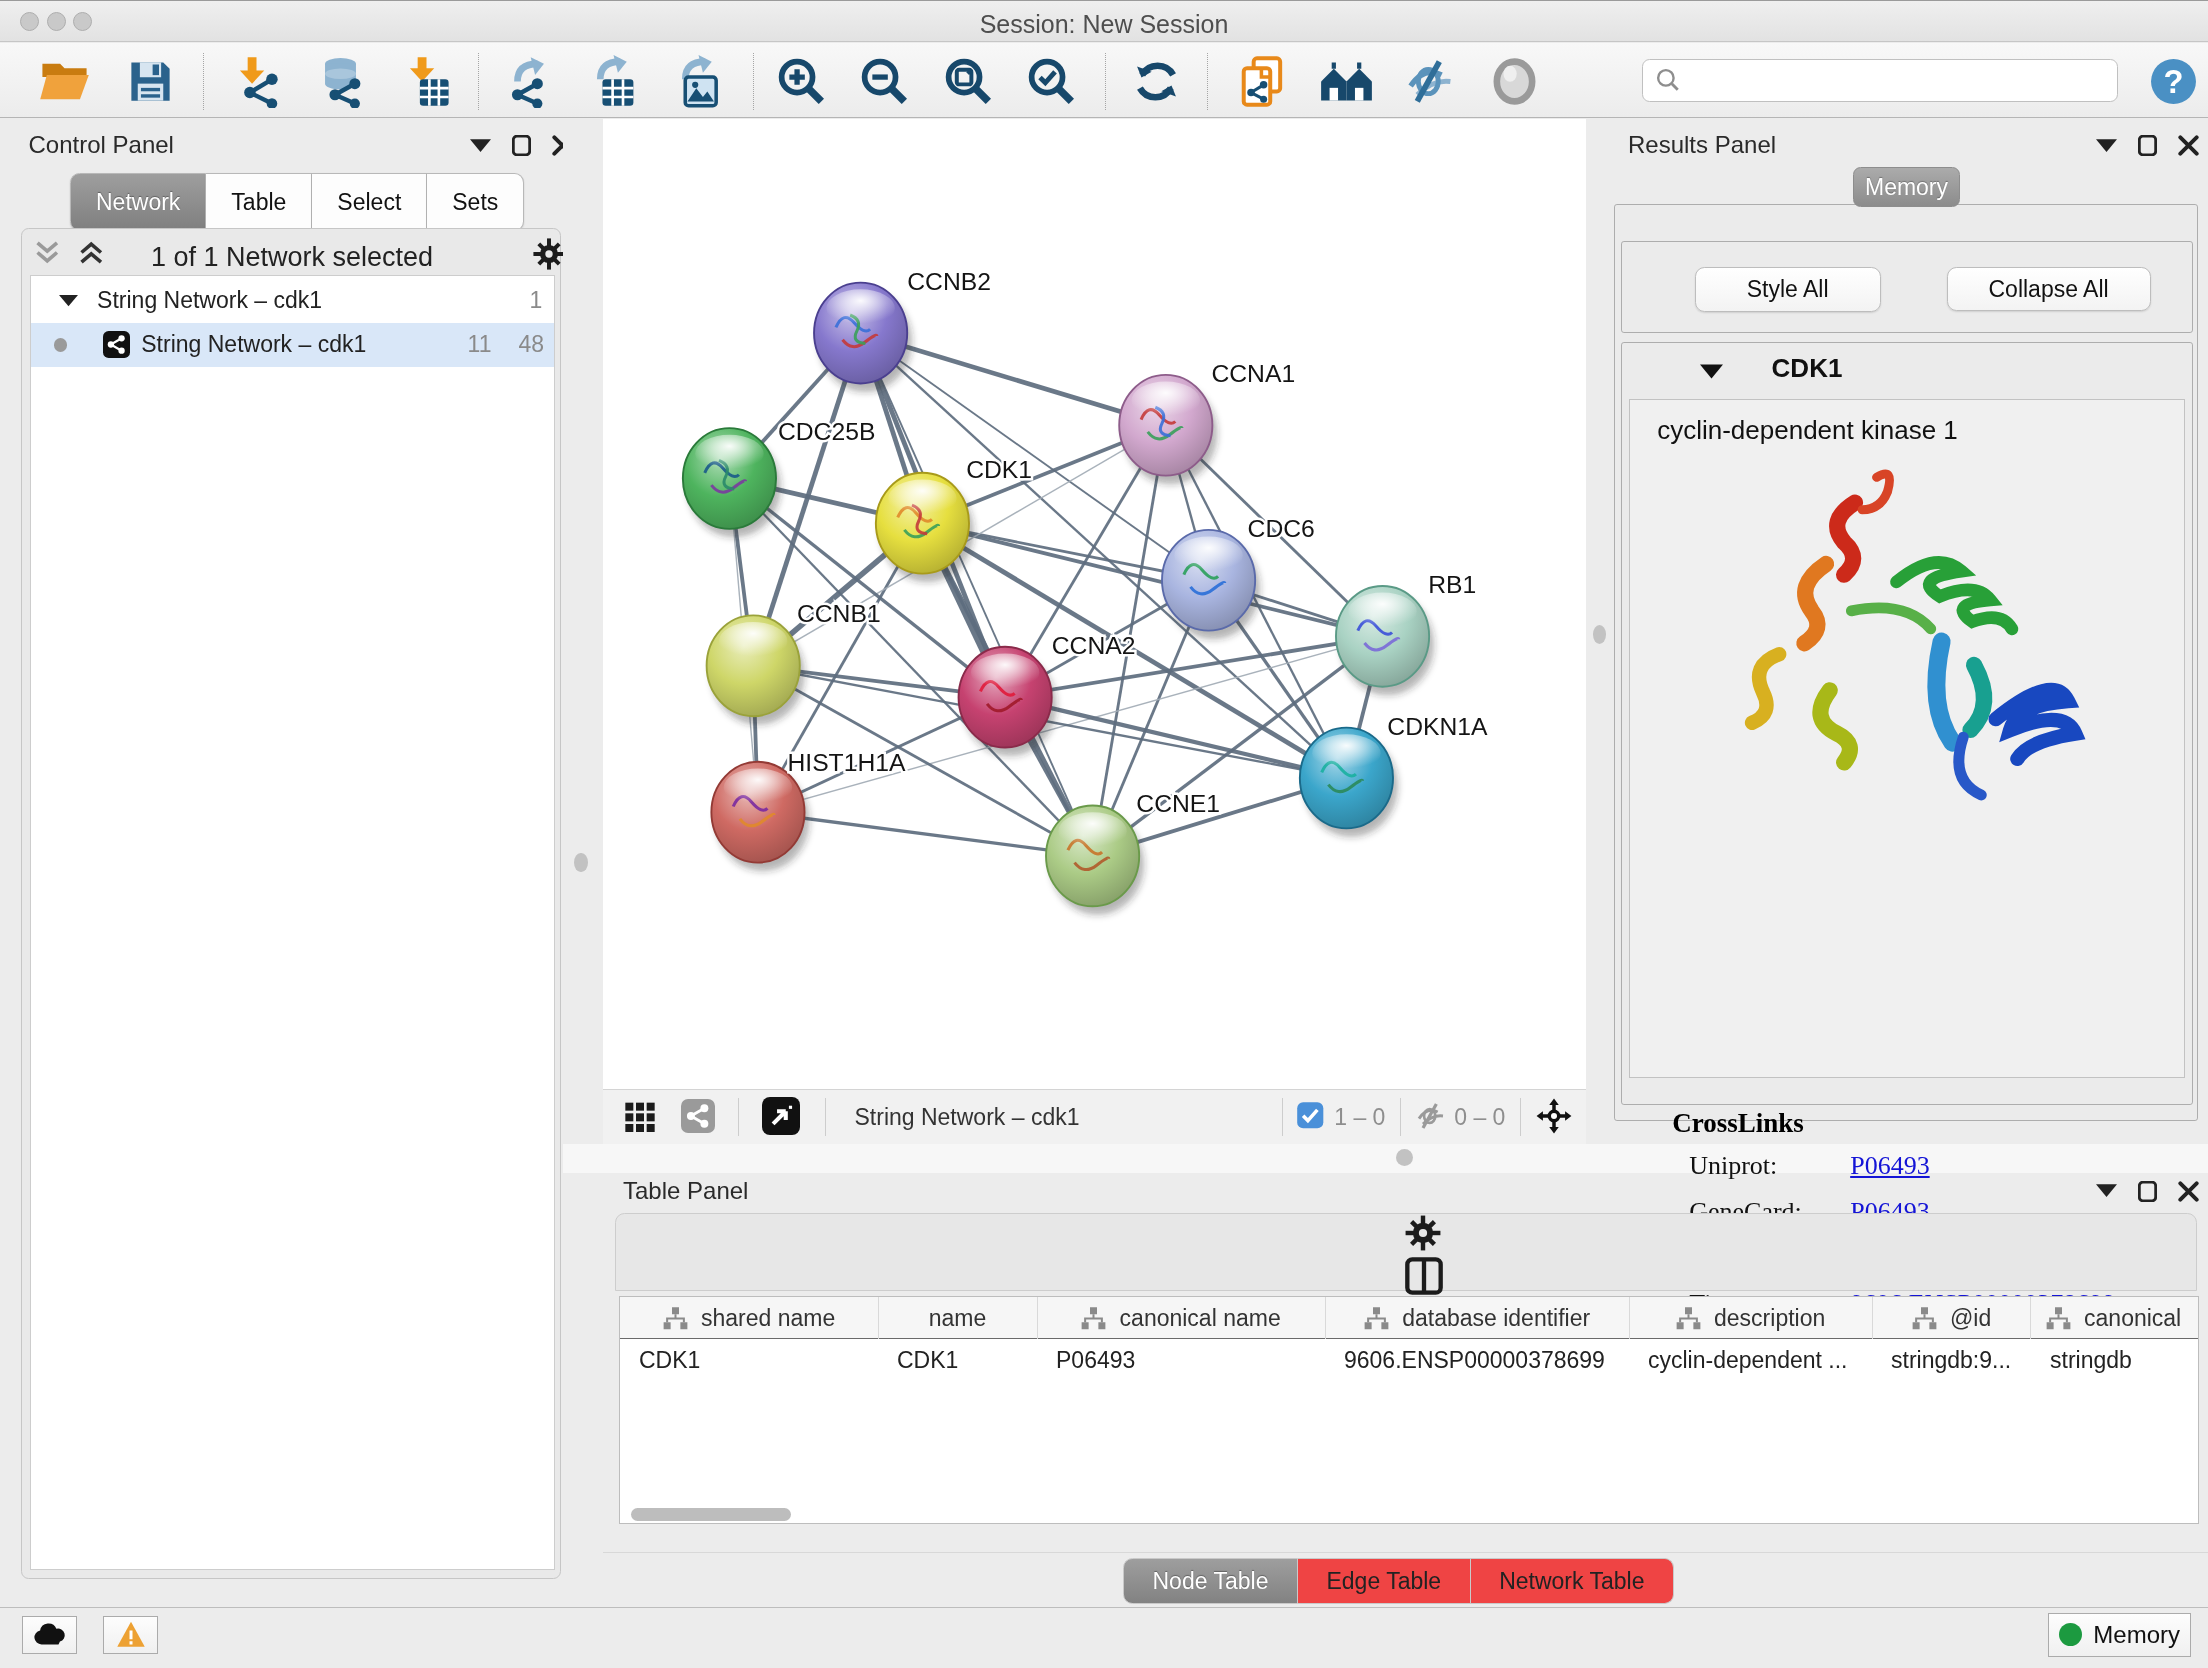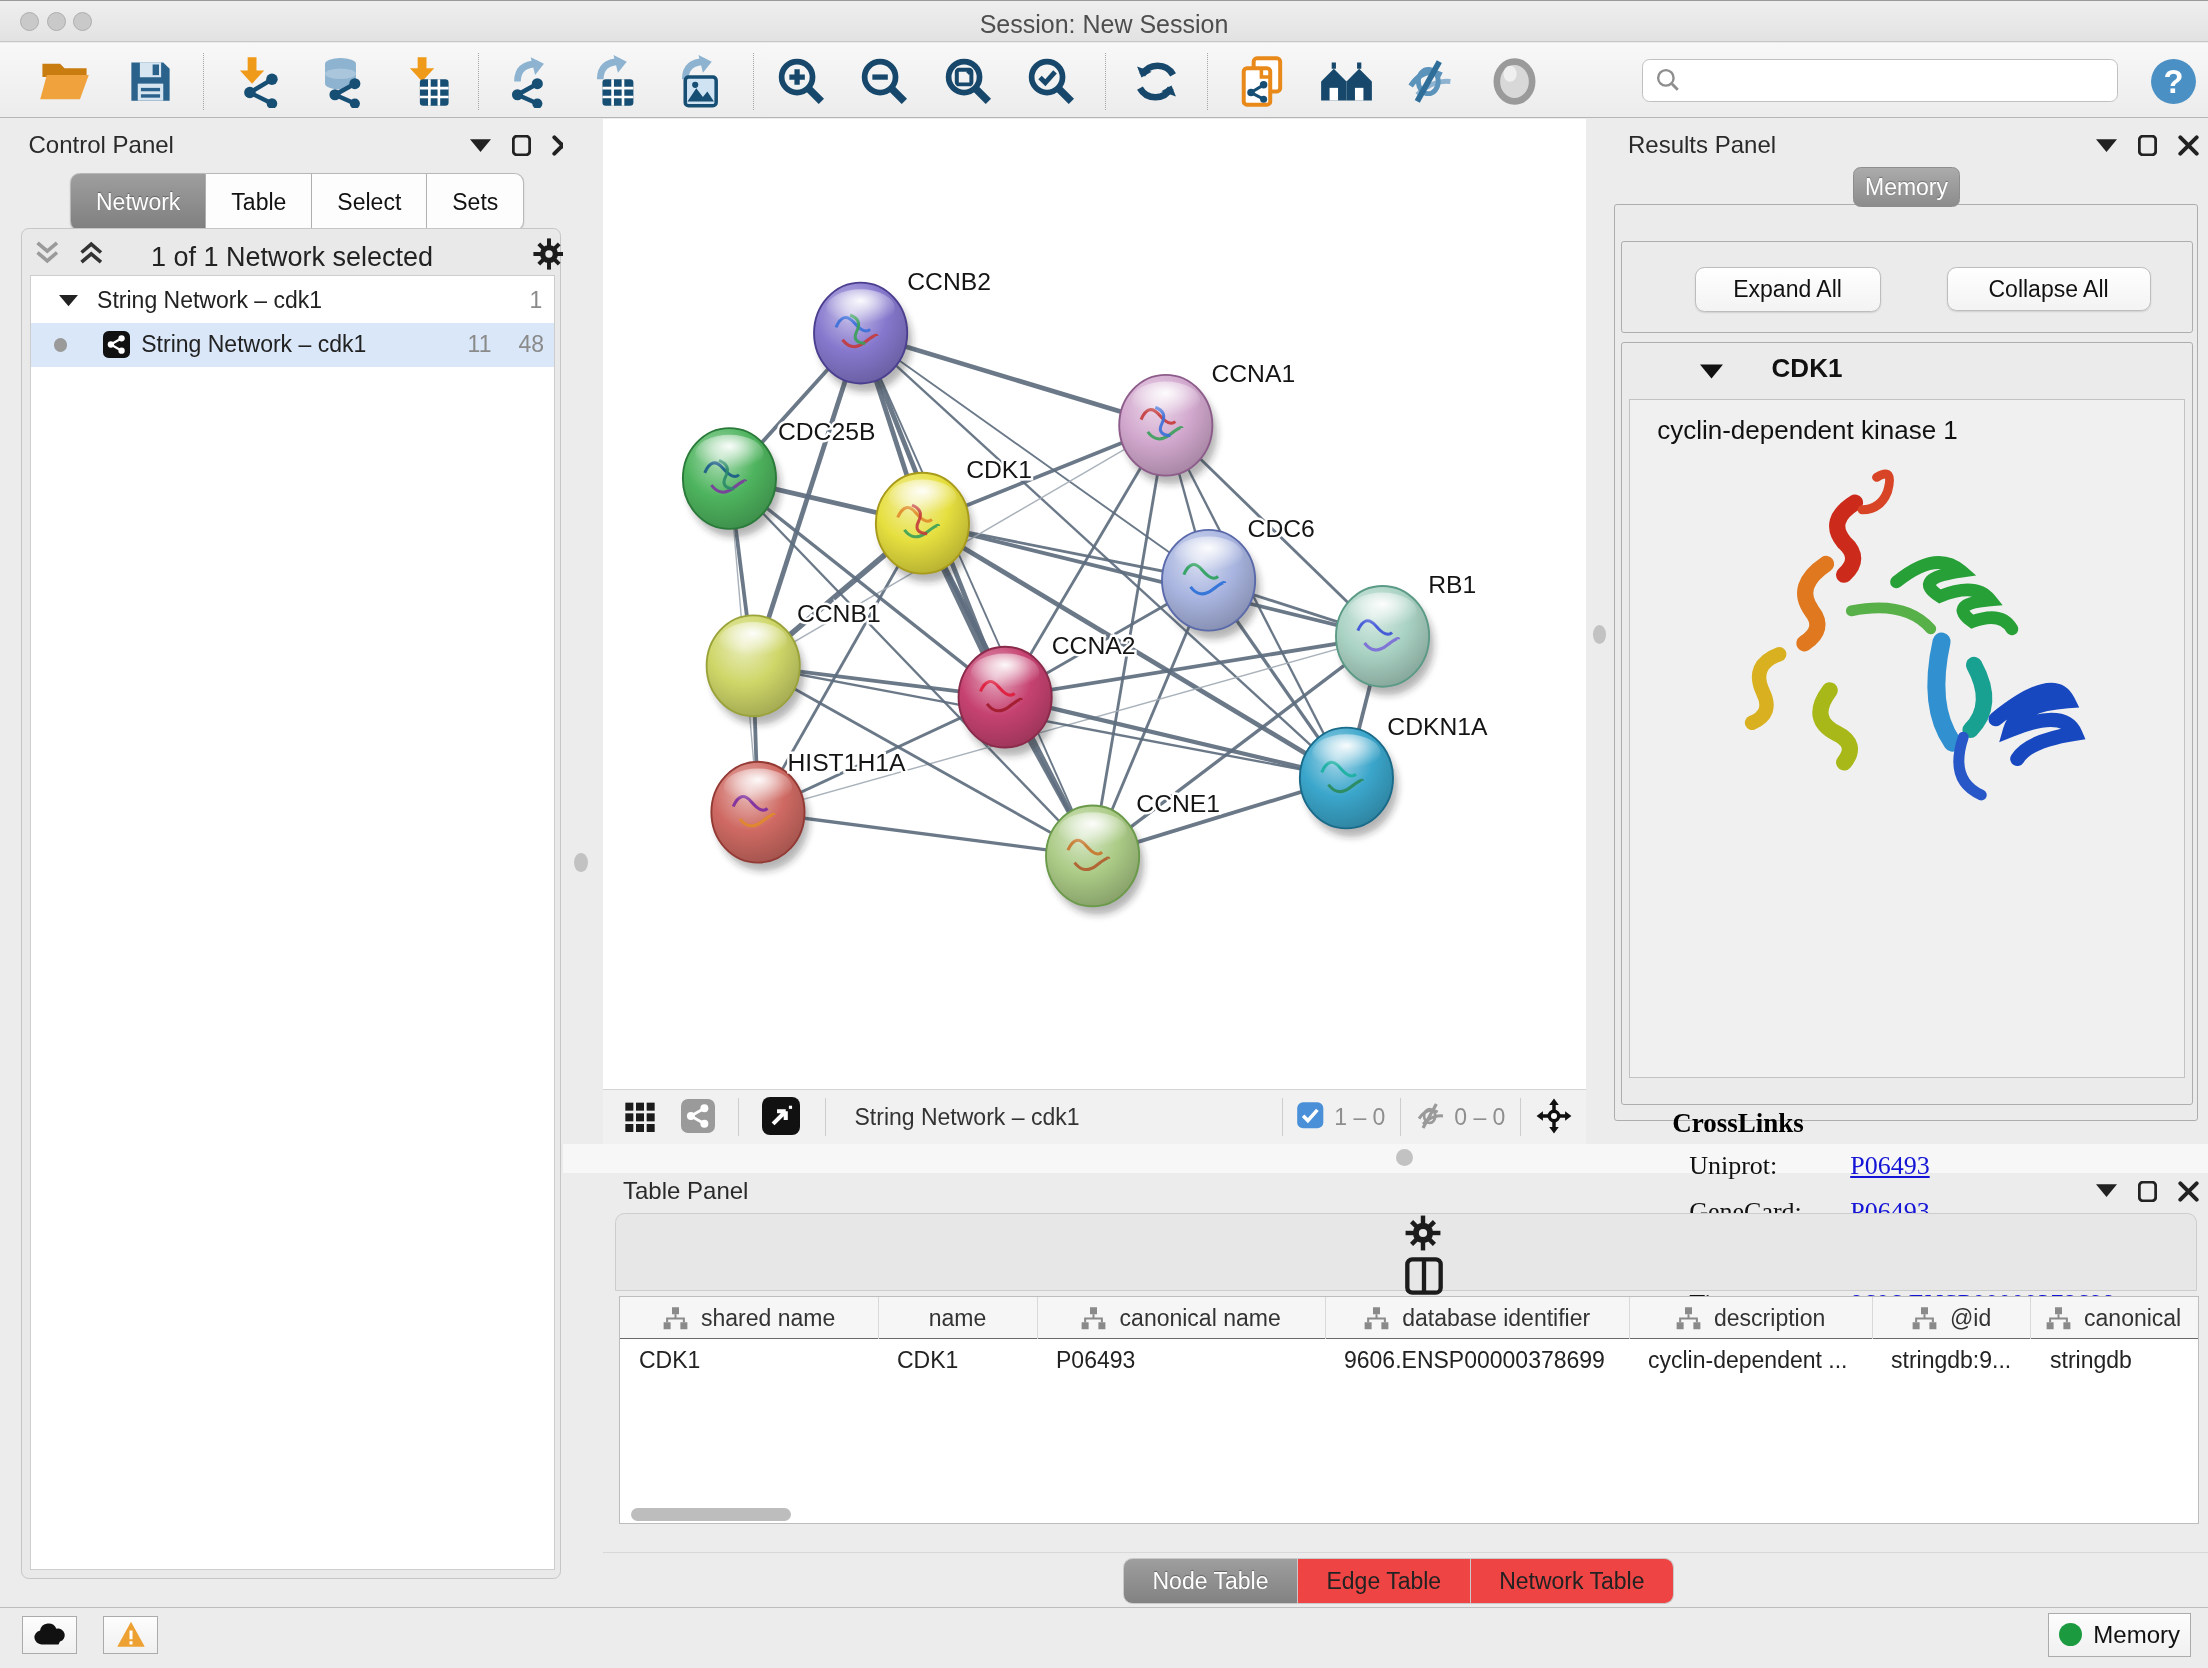--- a/index.html
+++ b/index.html
@@ -585,21 +585,21 @@
     <svg width="19" height="21" viewBox="0 0 16 18">
         <rect x="1" y="1" width="14" height="16" rx="3" fill="none" stroke="#222" stroke-width="2.4"></rect>
       </svg>
     <svg width="21" height="21" viewBox="0 0 18 18">
         <path d="M2 2l14 14M16 2L2 16" stroke="#222" stroke-width="3.4" stroke-linecap="round"></path>
       </svg>
   </div>
   <div class="abs rbox" style="left:1px; top:86px; width:584px; height:917px;"></div>
   <div class="abs rp-tab" style="left:240px; top:49px; width:107px; height:40px; z-index:2;">Memory</div>
   <div class="abs rbox" style="left:7.6px; top:123px; width:572px; height:92px;">
-    <div class="btn abs" style="left:73px; top:25px; width:186px; height:45px;">Expand All</div>
+    <div class="btn abs" style="left:73px; top:25px; width:186px; height:45px;">Style All</div>
     <div class="btn abs" style="left:282px; top:25px; width:204px; height:44px;margin-left:43px;">Collapse All</div>
   </div>
   <div class="abs rbox" style="left:7.6px; top:224px; width:572px; height:763px;">
     <svg class="abs" style="left:78px; top:21px;" width="23" height="15" viewBox="0 0 20 12">
         <polygon points="0,0 20,0 10,12" fill="#111"></polygon>
       </svg>
     <div class="abs" style="left:150px; top:9.5px; font-size:26px; font-weight:bold; color:#111;">CDK1</div>
     <div class="abs" style="left:7.6px; top:56px; width:556px; height:679px; background:#f0f0f0; border:1px solid #c2c2c2;">
       <div style="margin:15px 0 0 27px; font-size:26px; color:#111;">cyclin-dependent kinase 1</div>
 

